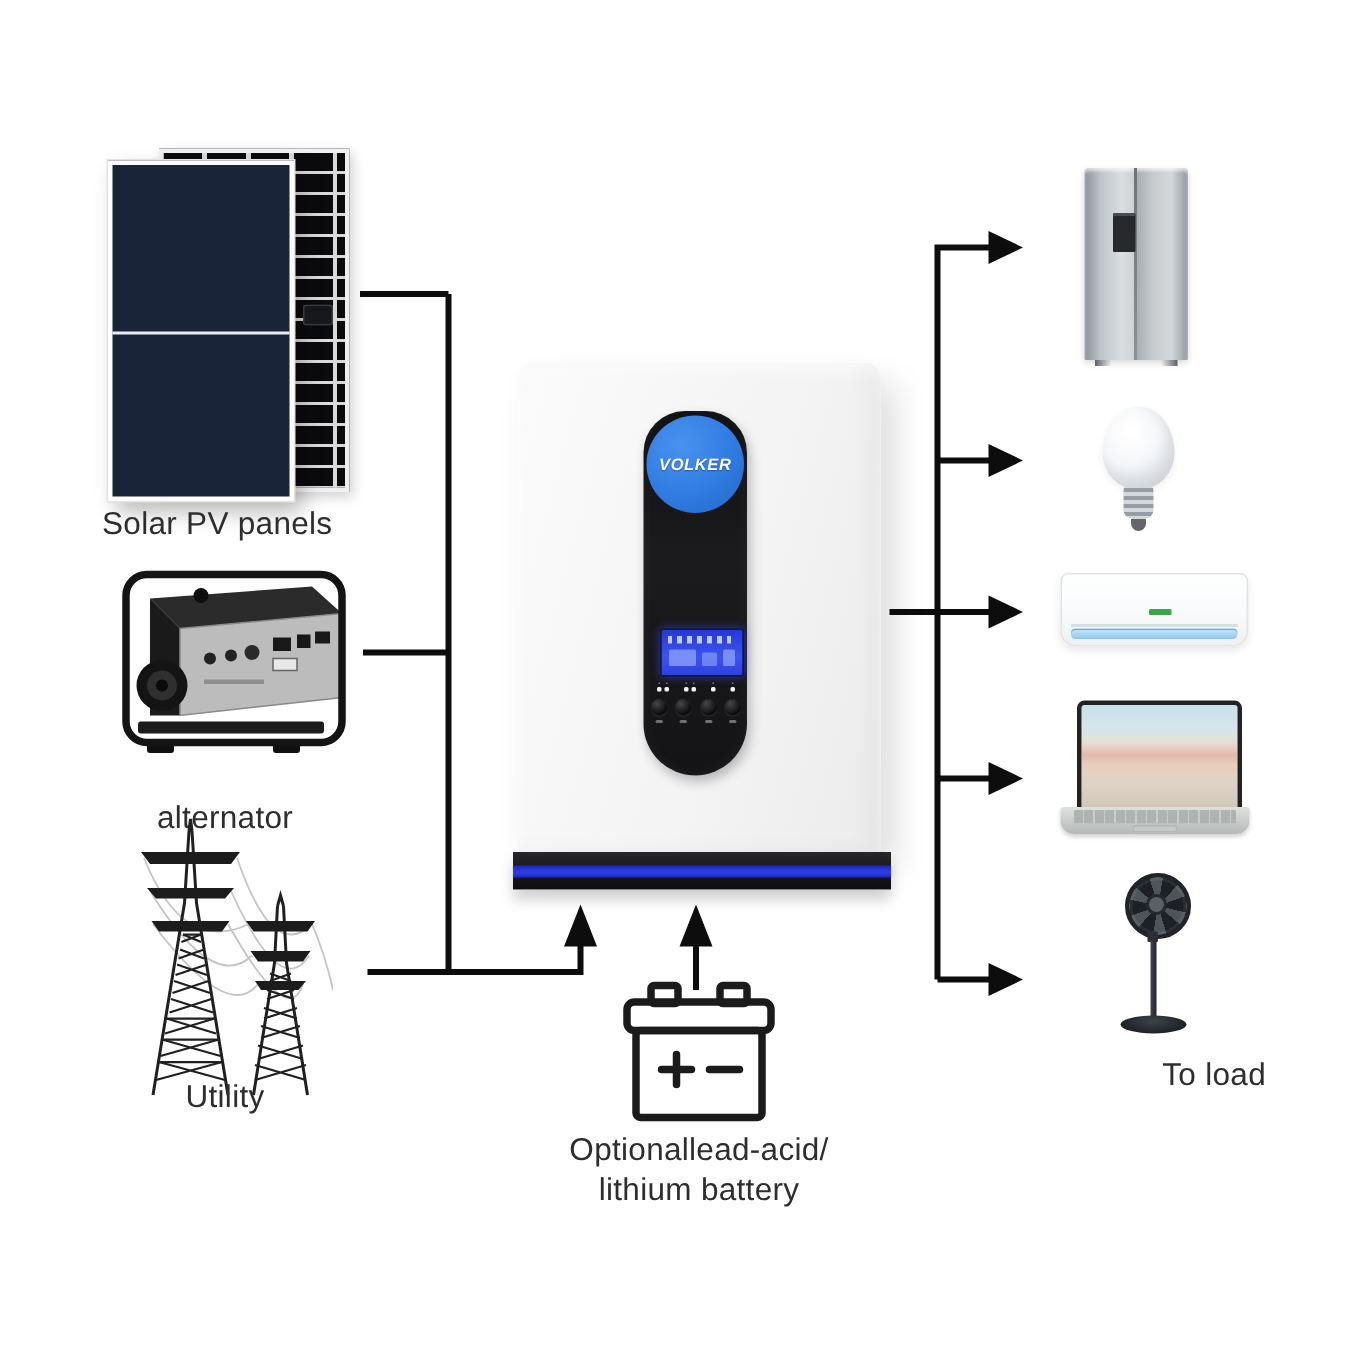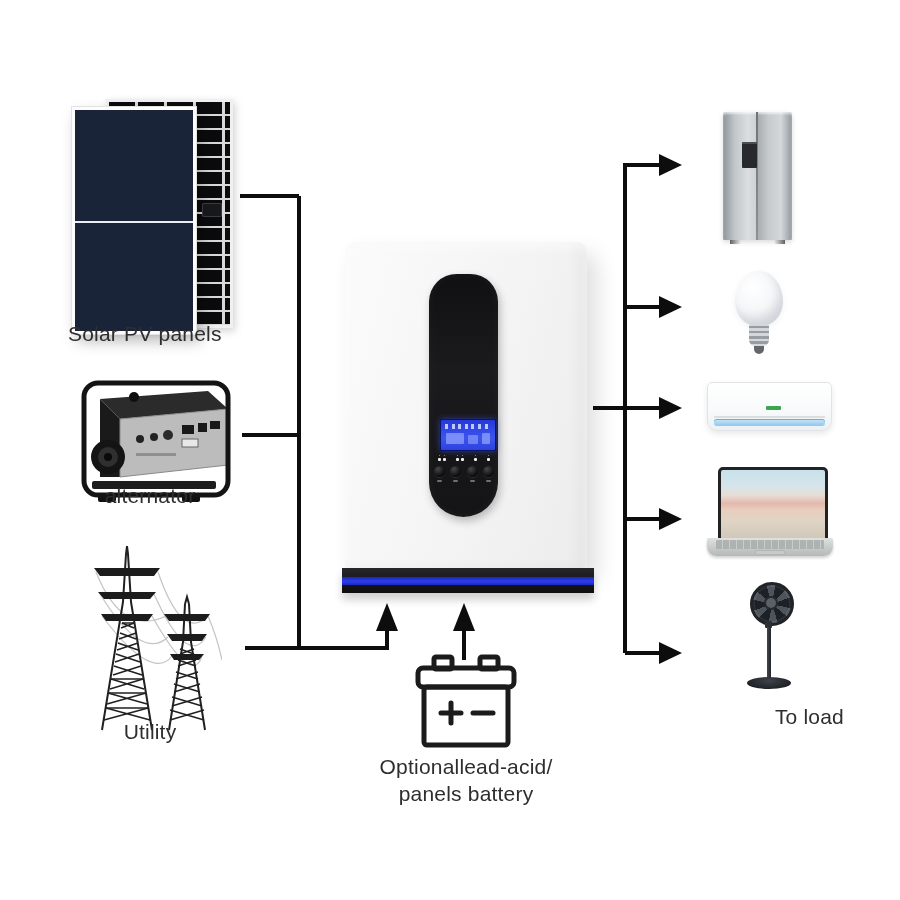--- a/index.html
+++ b/index.html
@@ -139,21 +139,21 @@
       <polygon points="682,307 659,296 659,318"></polygon>
       <polygon points="682,408 659,397 659,419"></polygon>
       <polygon points="682,519 659,508 659,530"></polygon>
       <polygon points="682,653 659,642 659,664"></polygon>
     </g>
   </svg>
 
   <div class="abs panel-rear"></div>
   <div class="abs panel-front"></div>
   <div class="abs panel-jbox"></div>
-  <div class="label" style="left:68px;top:320px;width:170px;">Solar PV panels</div>
+  <div class="label" style="left:68px;top:336px;width:170px;">Solar PV panels</div>
 
   <svg class="abs" style="left:70px;top:373px;" width="178" height="140" viewBox="0 0 178 140">
     <path d="M30,26 L138,18 L158,36 L50,46 Z" fill="#2b2b2b"></path>
     <path d="M30,26 L50,46 V104 H30 Z" fill="#1a1a1a"></path>
     <path d="M50,46 L158,36 V92 L50,104 Z" fill="#bcbcbc" stroke="#8a8a8a" stroke-width="1"></path>
     <circle cx="70" cy="66" r="4" fill="#222"></circle>
     <circle cx="84" cy="64" r="4" fill="#222"></circle>
     <circle cx="98" cy="62" r="5" fill="#2a2a2a"></circle>
     <rect x="112" y="52" width="12" height="9" fill="#191919"></rect>
     <rect x="128" y="50" width="9" height="9" fill="#191919"></rect>
@@ -162,21 +162,21 @@
     <rect x="66" y="80" width="40" height="3" fill="#8f8f8f"></rect>
     <circle cx="38" cy="84" r="17" fill="#141414"></circle>
     <circle cx="38" cy="84" r="10" fill="#2f2f2f"></circle>
     <circle cx="38" cy="84" r="4" fill="#0a0a0a"></circle>
     <rect x="22" y="108" width="124" height="8" rx="2" fill="#1c1c1c"></rect>
     <rect x="28" y="120" width="18" height="9" rx="2" fill="#111"></rect>
     <rect x="112" y="120" width="18" height="9" rx="2" fill="#111"></rect>
     <circle cx="64" cy="24" r="5" fill="#0e0e0e"></circle>
     <rect x="14" y="10" width="144" height="112" rx="14" fill="none" stroke="#141414" stroke-width="5"></rect>
   </svg>
-  <div class="label center" style="left:75px;top:482px;width:150px;text-align:center;">alternator</div>
+  <div class="label center" style="left:75px;top:532px;width:150px;text-align:center;">alternator</div>
 
   <svg class="abs" style="left:82px;top:542px;" width="140" height="195" viewBox="0 0 140 195">
     <g stroke="#c4c4c4" stroke-width="1.2" fill="none">
       <path d="M14,30 Q40,95 84,74"></path>
       <path d="M76,30 Q100,100 126,74"></path>
       <path d="M18,52 Q60,120 86,95"></path>
       <path d="M72,52 Q105,125 124,95"></path>
       <path d="M20,74 Q70,140 90,114"></path>
       <path d="M70,74 Q110,145 120,114"></path>
       <path d="M126,74 Q135,95 140,118"></path>
@@ -200,20 +200,23 @@
       <polygon points="85,92 125,92 120,99 90,99"></polygon>
       <polygon points="88,112 122,112 117,118 92,118"></polygon>
     </g>
   </svg>
   <div class="label center" style="left:80px;top:718px;width:140px;">Utility</div>
 
   <div class="abs inv-body"></div>
   <div class="abs inv-band"></div>
   <div class="abs inv-stripe"></div>
   <div class="abs inv-pill"></div>
+  <div class="abs inv-logo">
+    <span>VOLKER</span>
+  </div>
   <div class="abs inv-lcd">
     <div class="lcd-r1"></div>
       <div class="lcd-r2"></div>
       <div class="lcd-r3"></div>
       <div class="lcd-r4"></div>
   </div>
   <div class="abs inv-leds">
     <span class="ledpair">
         <i></i>
         <i></i>
@@ -241,21 +244,21 @@
       <rect x="24" y="8" width="18" height="12" rx="2"></rect>
       <rect x="70" y="8" width="18" height="12" rx="2"></rect>
       <rect x="8" y="19" width="96" height="19" rx="5"></rect>
       <rect x="14" y="38" width="84" height="58" rx="3"></rect>
       <path d="M31,64 H51 M41,54 V74"></path>
       <path d="M63,64 H83"></path>
     </g>
   </svg>
   <div class="label center" style="left:346px;top:753px;width:240px;font-size:21px;">
     <div>Optionallead-acid/</div>
-    <div>panels battery</div>
+    <div>lithium battery</div>
   </div>
 
   <div class="abs fridge">
     <div class="dispenser"></div>
   </div>
   <div class="abs bulb-globe"></div>
   <div class="abs bulb-neck"></div>
   <div class="abs bulb-tip"></div>
 
   <div class="abs ac">

